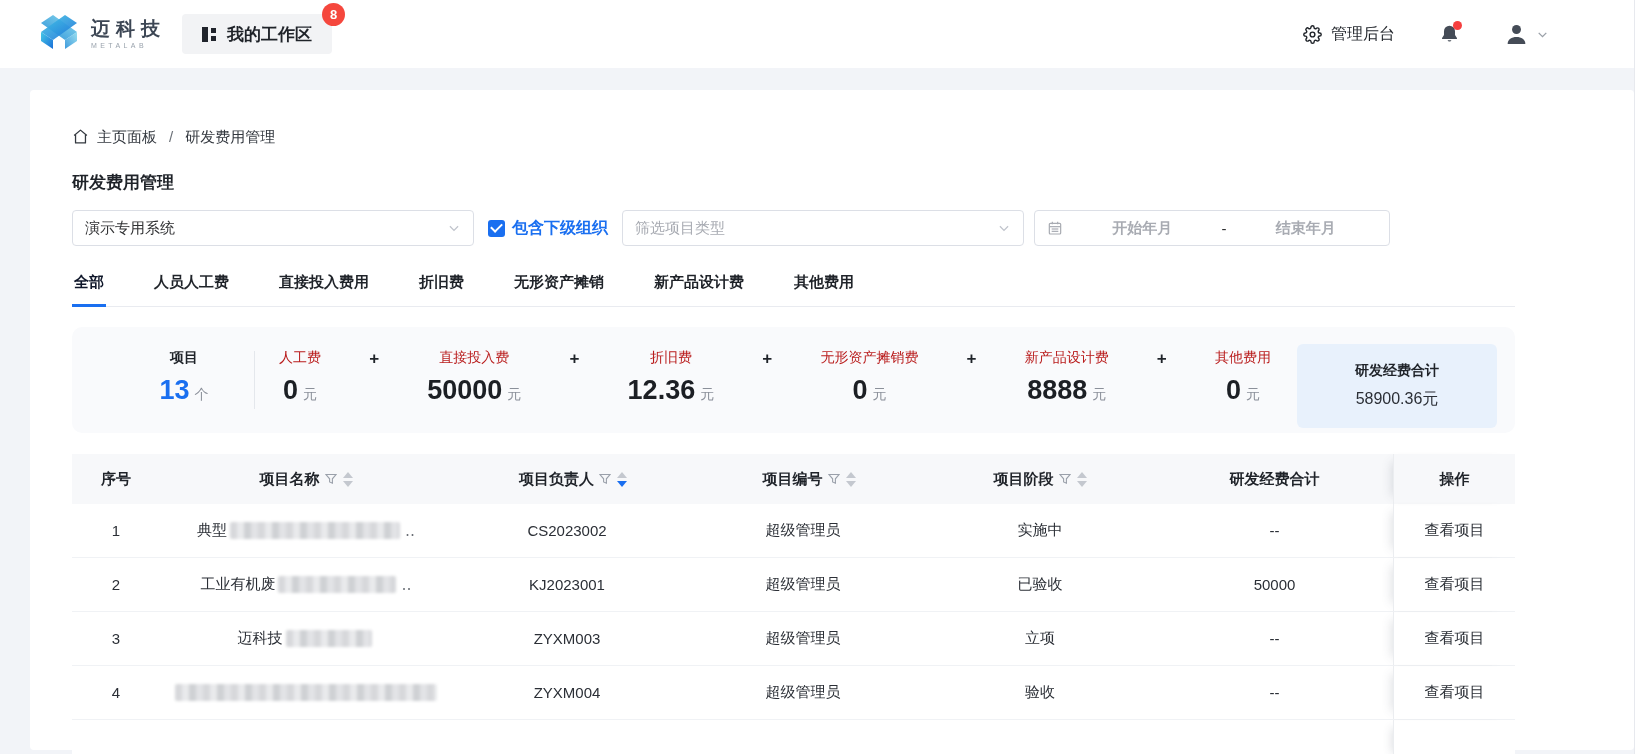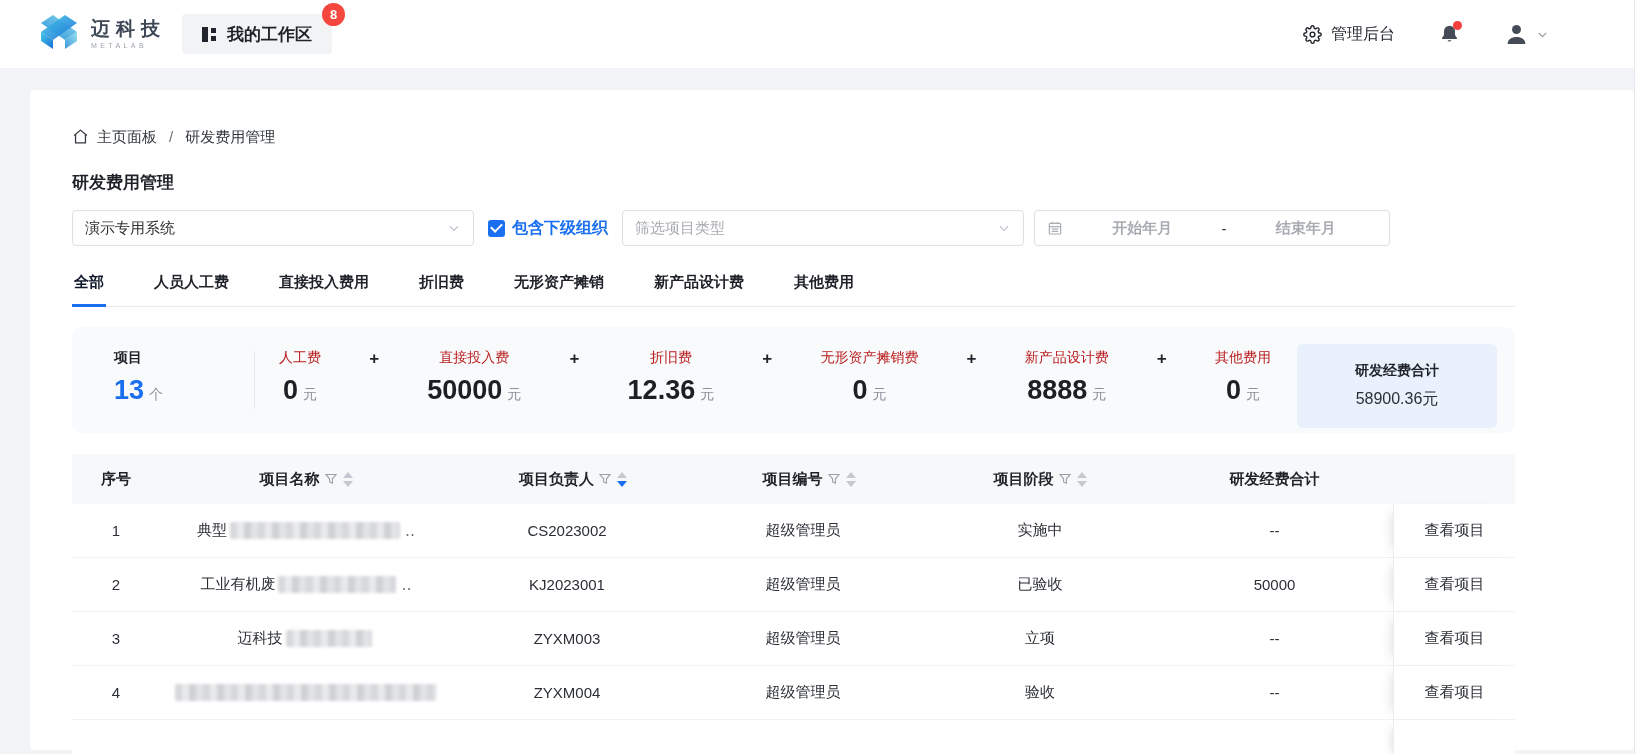--- a/index.html
+++ b/index.html
@@ -64,21 +64,21 @@
   .tab.active { color:#0f172a; border-bottom-color:#1a6ff0; }
   
   .summary { margin-top:20px; width:1443px; height:106px; background:#f9fafc; border-radius:10px;
     display:flex; align-items:flex-start; padding:22px 18px 0 42px; }
   .stat { display:flex; flex-direction:column; align-items:center; }
   .stat .lbl { font-size:14px; color:#b91c1c; margin-bottom:8px; white-space:nowrap; }
   .stat .lbl.dark { color:#1f2329; font-weight:700; }
   .stat .num { font-size:27px; font-weight:700; color:#1c1f24; }
   .stat .num.accent { color:#1a6ff0; }
   .stat .unit { font-size:14px; color:#8b909a; margin-left:5px; }
-  .stat-project { width:140px; align-items:flex-start; }
+  .stat-project { width:140px; align-items:center; }
   .vdiv { width:1px; height:58px; background:#e4e7ec; margin:2px 8px 0 0; }
   .stats { flex:1; display:flex; align-items:flex-start; justify-content:space-between; padding:0 26px 0 16px; }
   .plus { font-size:17px; font-weight:700; color:#1f2329; margin-top:0; }
   .total-box { width:200px; height:84px; background:#e8f1fc; border-radius:6px; margin-top:-5px;
     display:flex; flex-direction:column; align-items:center; justify-content:center; gap:9px; }
   .total-box .lbl { font-size:14px; font-weight:700; color:#1f2329; }
   
   .table { margin-top:21px; width:1443px; }
   .thead { display:flex; background:#f7f8fa; height:50px; }
   .th { display:flex; align-items:center; justify-content:center; gap:5px;
@@ -326,20 +326,23 @@
             <path d="M1 1.5h10L7.4 5.8v4.4L4.6 9V5.8Z"></path>
           </svg>
           <span class="sort">
       <i class="car up"></i>
       <i class="car dn"></i>
           </span>
         </div>
         <div class="th" style="width:237px">
     <span>研发经费合计</span>
         </div>
+        <div class="th fixed" style="width:122px">
+    <span>操作</span>
+        </div>
       </div>
     <div id="tbody">
         <div class="tr">
           <div class="td" style="width:88px">
             <span>1</span>
           </div>
           <div class="td" style="width:292px">
             <span>典型</span>
             <span class="redact" style="width:170px"></span>
             <span class="name-suffix">‥</span>

